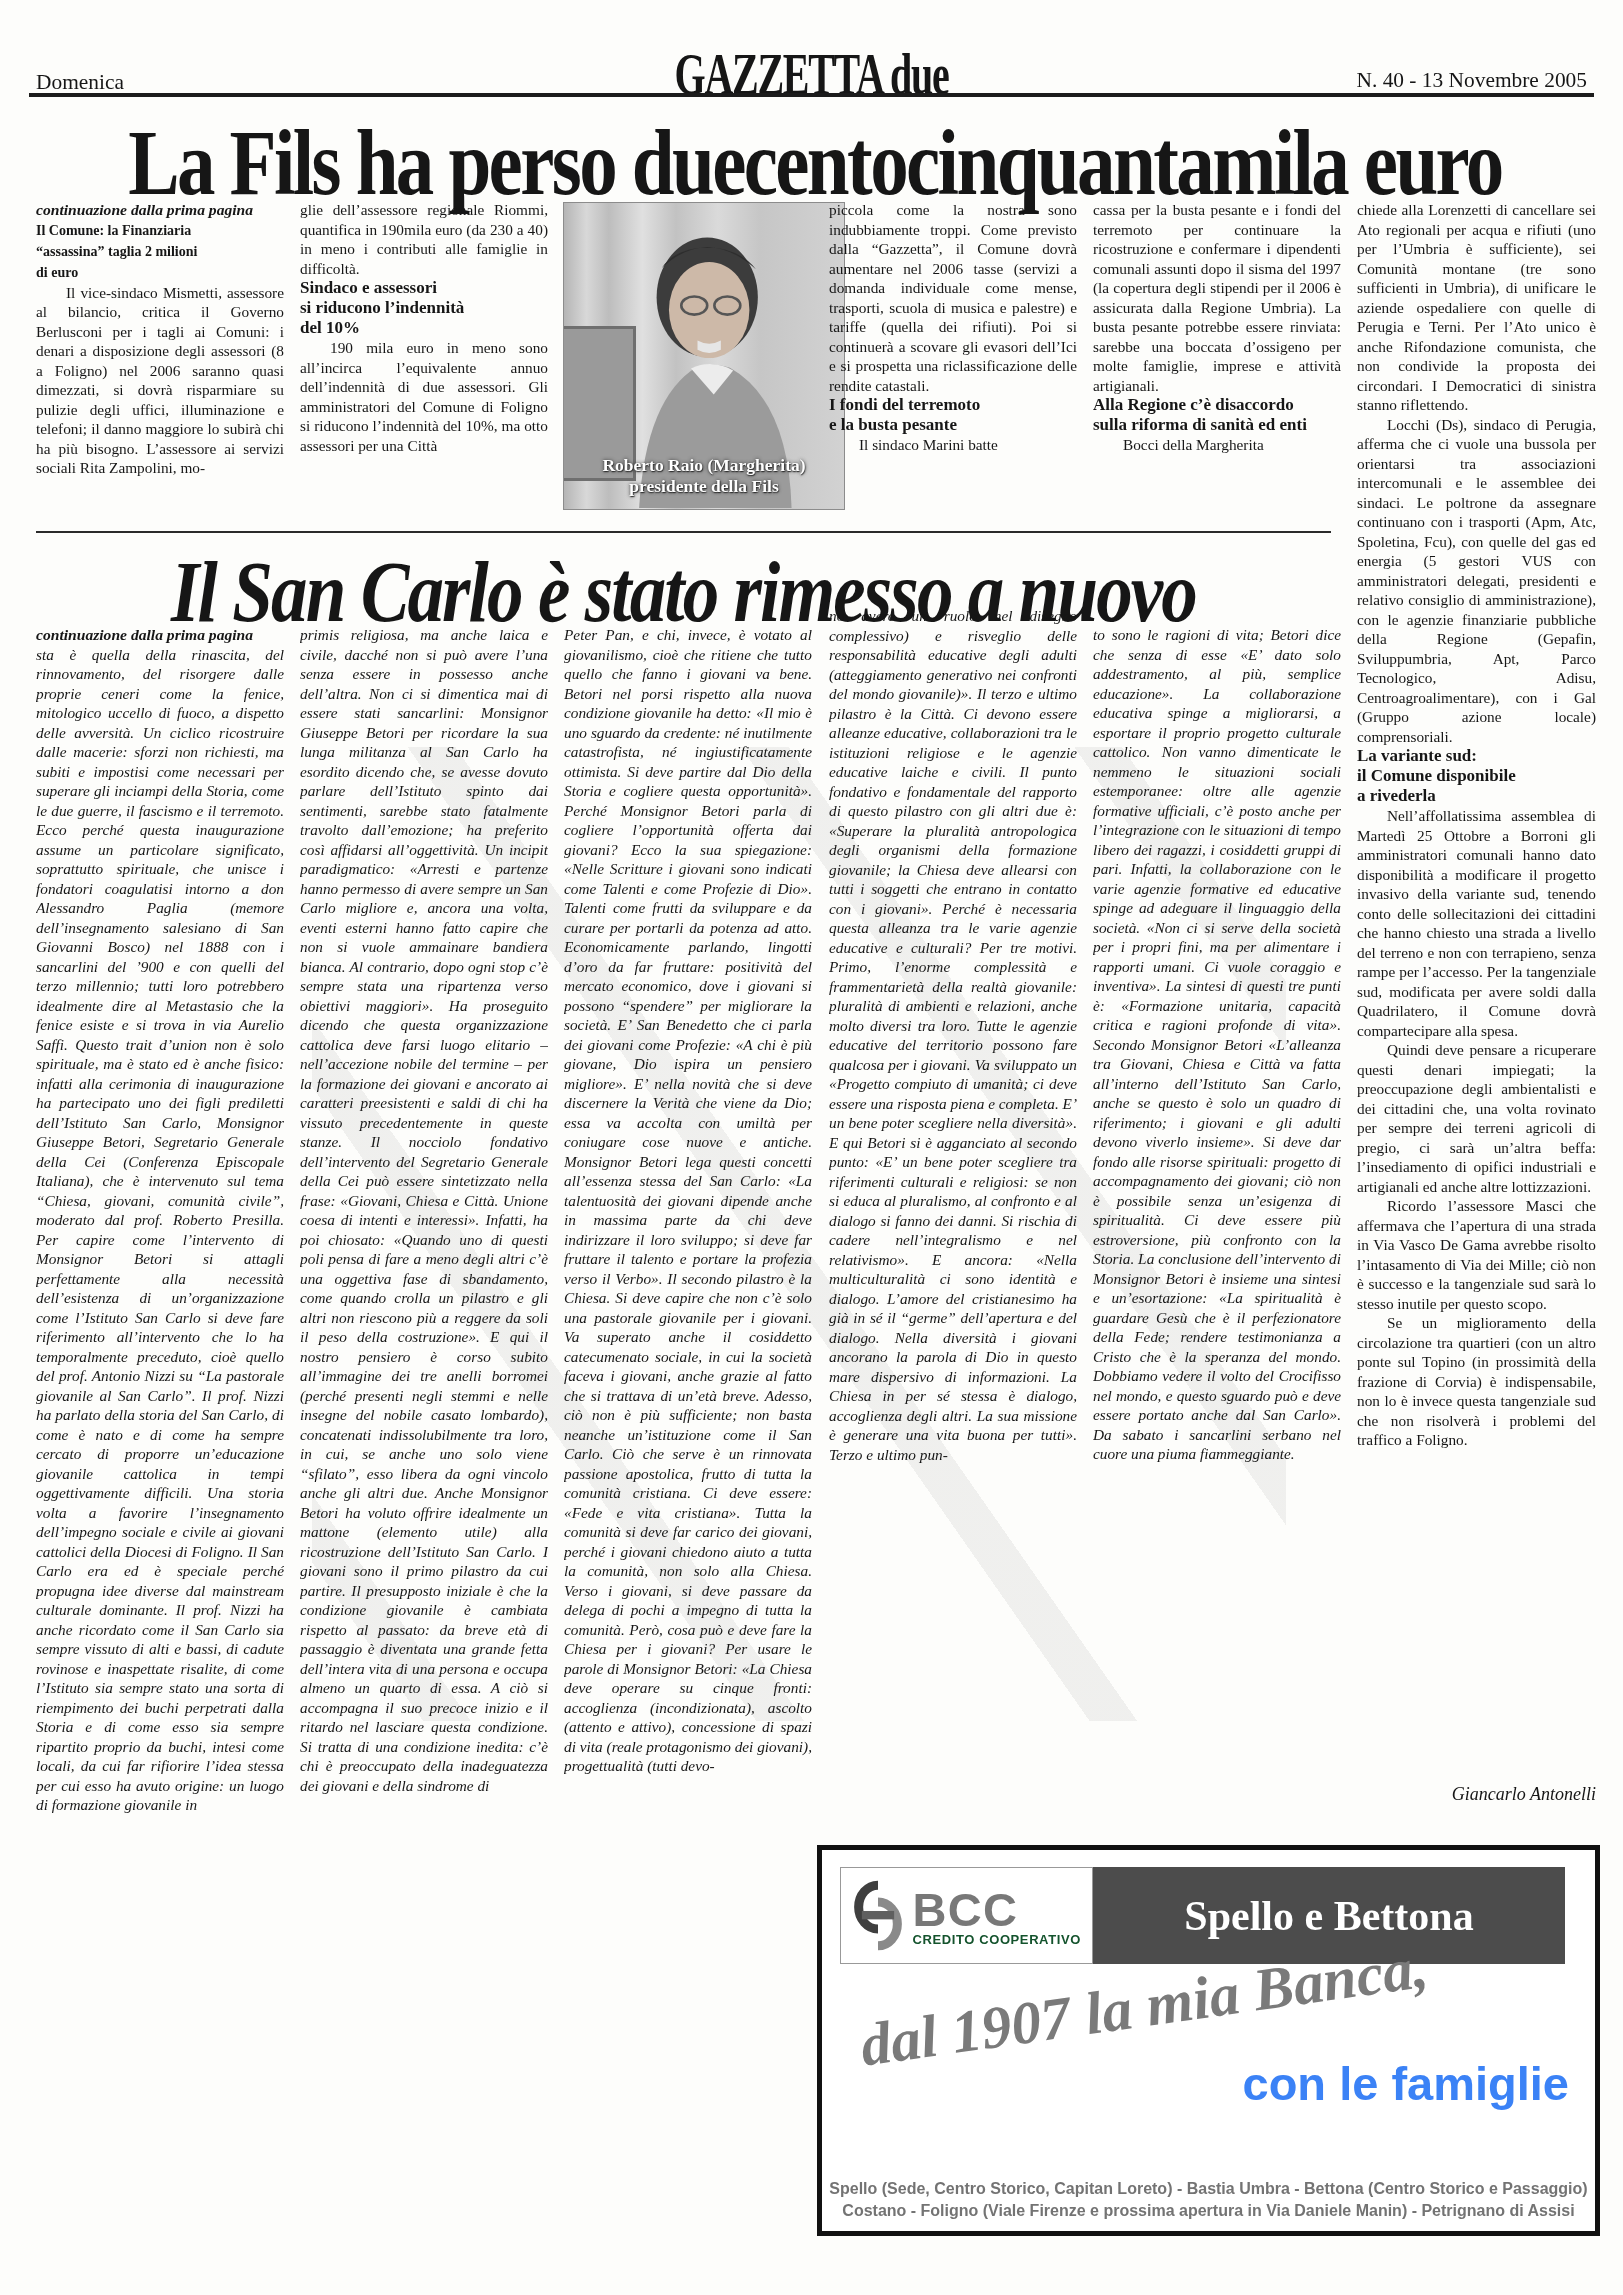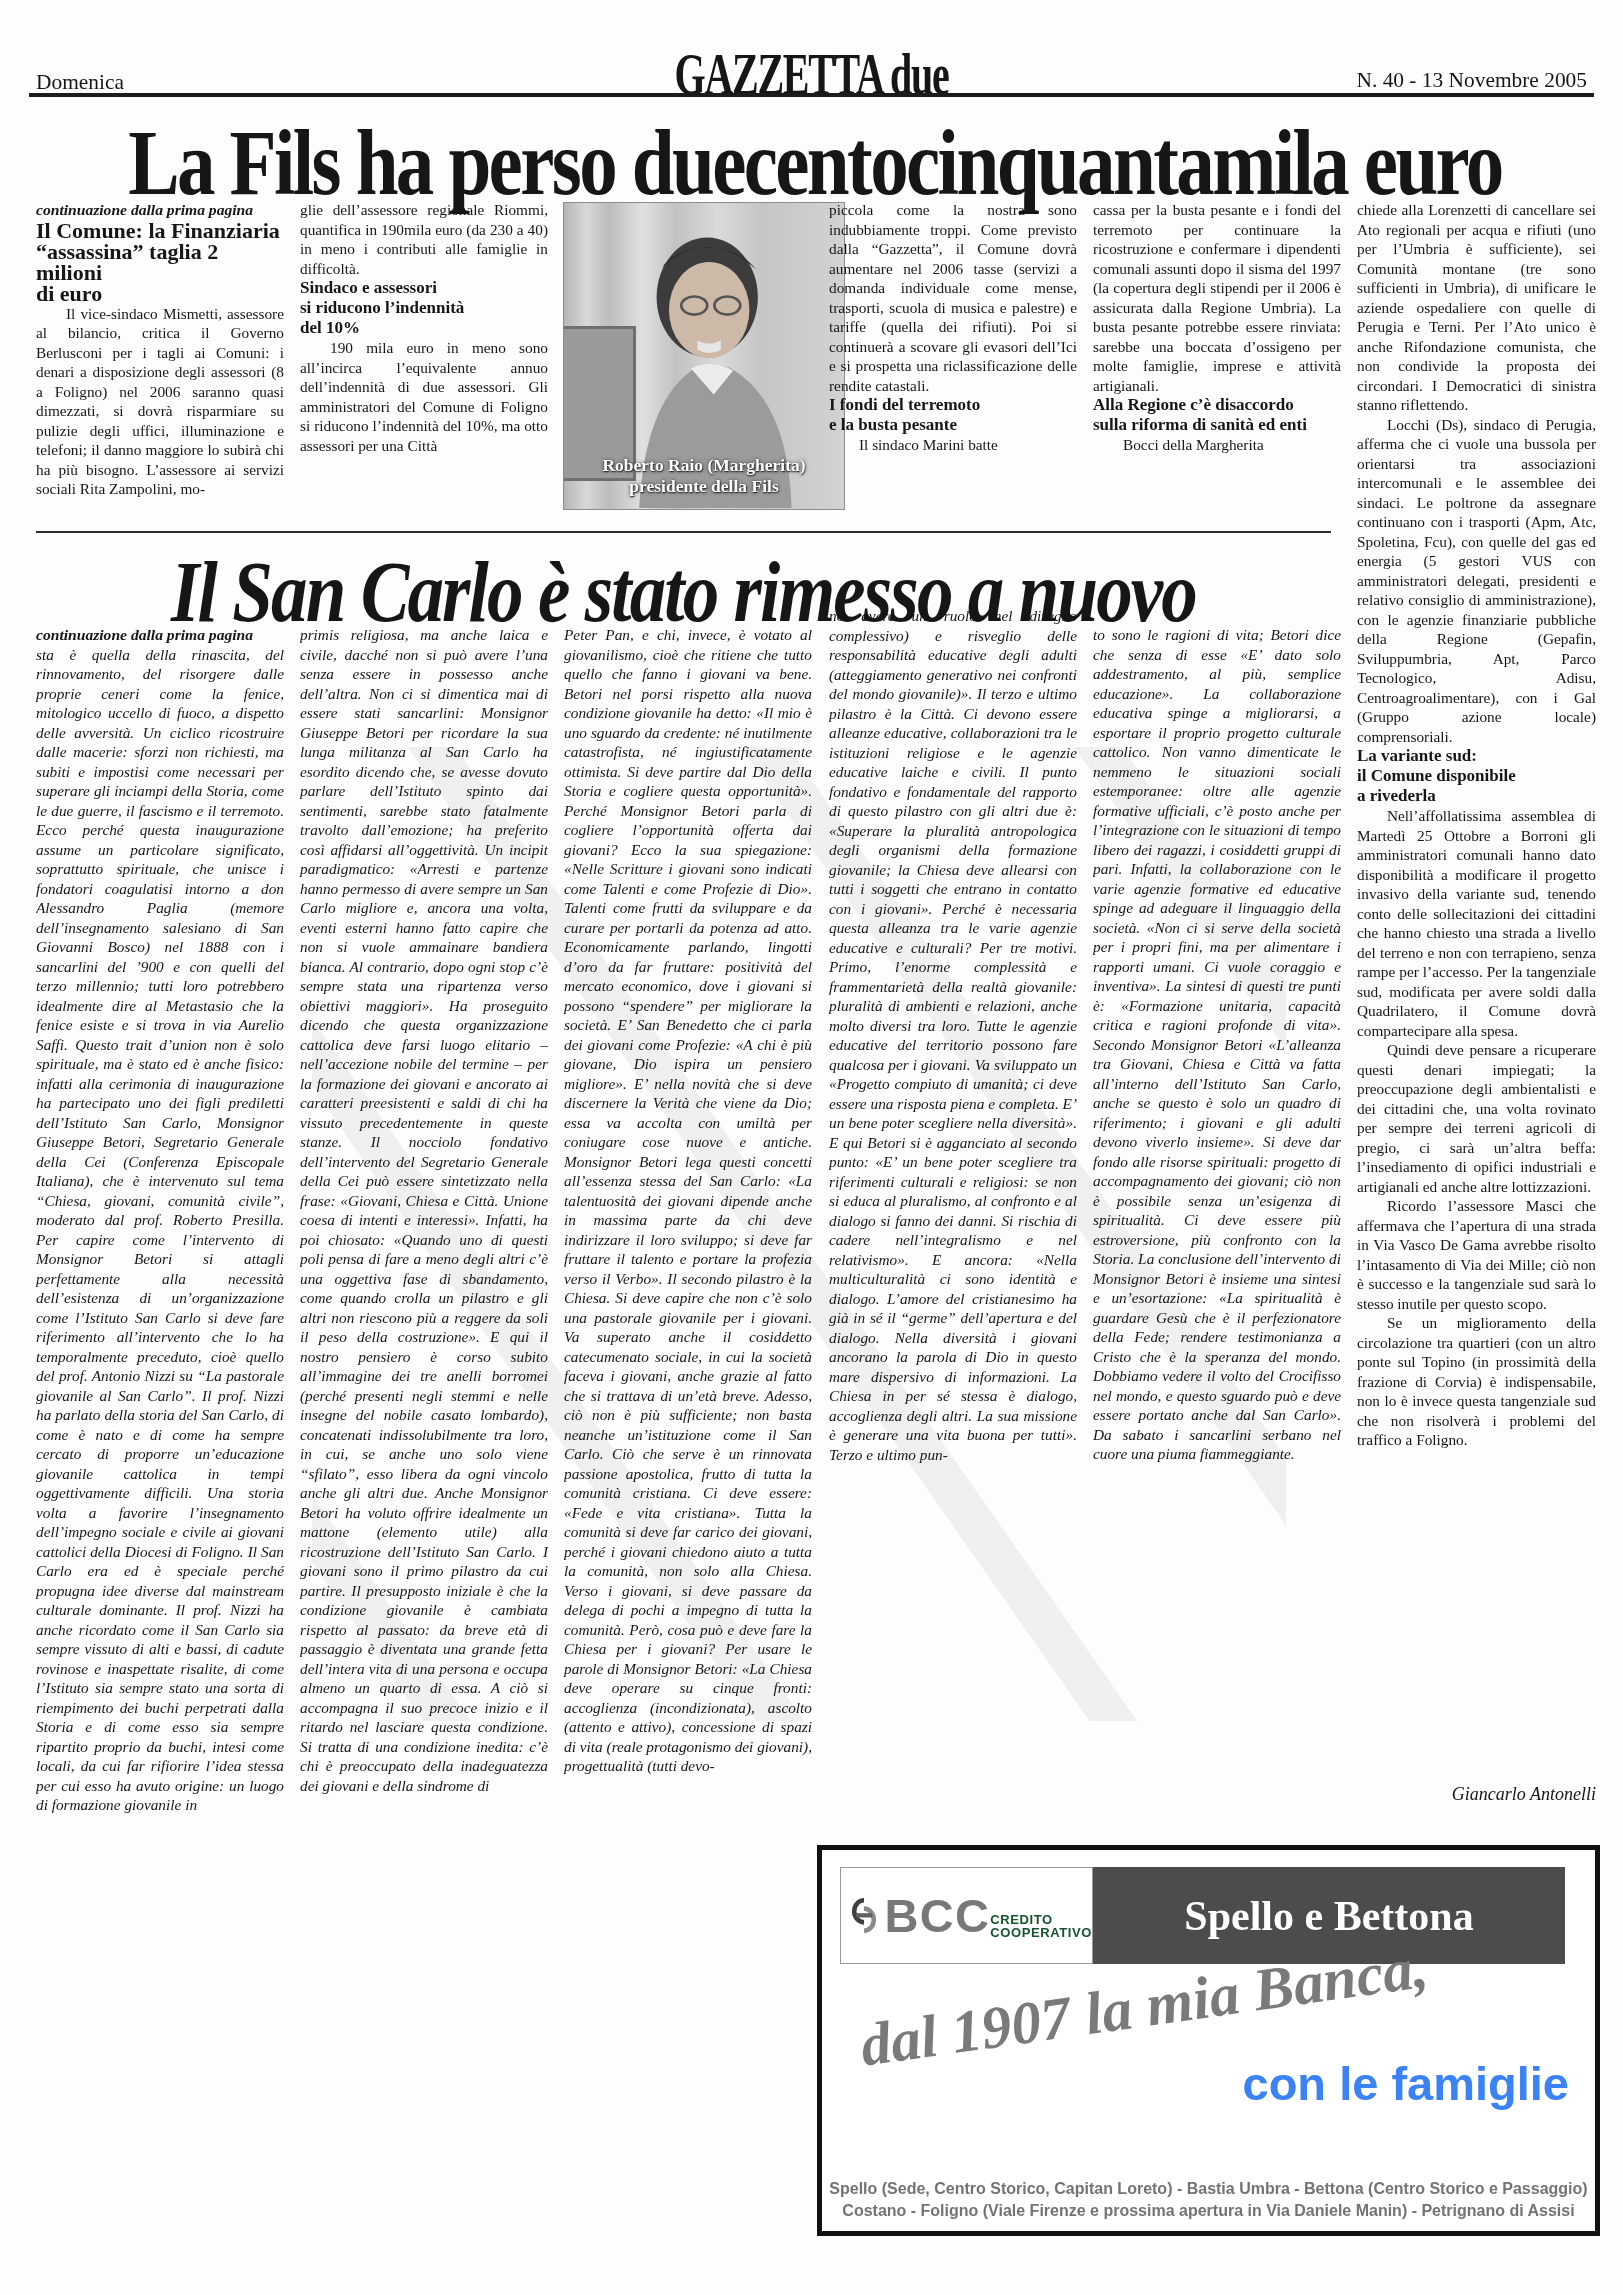--- a/index.html
+++ b/index.html
@@ -12,39 +12,39 @@
   .hdr-rule{position:absolute;left:29px;top:93px;width:1565px;height:3.9px;background:#1c1c1c;box-shadow:0 5.2px 0 -2.6px #8a8a8a;}
   .headline1{position:absolute;left:36px;top:109px;width:1558px;text-align:center;font-weight:bold;
              font-size:77px;letter-spacing:-2.6px;transform:scaleY(1.22);transform-origin:center top;white-space:nowrap;}
   .headline2{position:absolute;left:36px;top:543px;width:1295px;text-align:center;font-weight:bold;font-style:italic;
              font-size:73px;letter-spacing:-1.9px;transform:scaleY(1.18);transform-origin:center top;white-space:nowrap;}
   .sep-rule{position:absolute;left:36px;top:531px;width:1295px;height:1.9px;background:#2a2a2a;}
   .col{position:absolute;width:248px;font-size:15.3px;line-height:19.5px;text-align:justify;overflow:hidden;}
   .col p{margin:0;}
   .indent{text-indent:30px;}
   .kicker{font-weight:bold;font-style:italic;font-size:15.6px;text-align:left;}
-  .lede{font-weight:bold;font-size:22px;line-height:21px;text-align:left;white-space:pre-line;}
+  .lede{font-weight:bold;font-size:14px;line-height:21px;text-align:left;white-space:pre-line;}
   .subhead{font-weight:bold;font-size:17px;line-height:20px;text-align:left;white-space:pre-line;margin:11.7px 0 5.2px;}
   .ital{font-style:italic;}
   .byline{position:absolute;left:1357px;top:1784px;width:239px;text-align:right;font-style:italic;font-size:18px;}
   
   .photo{position:absolute;left:564px;top:203px;width:280px;height:306px;background:
      linear-gradient(90deg,#b5b5b5 0%,#d8d8d8 8%,#bdbdbd 16%,#e0e0e0 28%,#c2c2c2 40%,#dadada 55%,#c6c6c6 70%,#d2d2d2 100%);
      outline:1.3px solid #8c8c8c;overflow:hidden;}
   .monitor{position:absolute;left:-11.7px;top:123px;width:78px;height:149px;background:#9a9a9a;border:3.9px solid #6f6f6f;}
   .person-svg{position:absolute;left:36px;top:26px;}
   .caption{position:absolute;left:0;bottom:11.7px;width:100%;text-align:center;color:#fff;font-weight:bold;font-size:17.5px;
            line-height:21.4px;white-space:pre-line;text-shadow:0 0 3.9px #333,0.6px 0.6px 1.3px #222;}
   .watermark{position:absolute;left:312px;top:747px;width:974px;height:974px;opacity:0.10;pointer-events:none;
      background:repeating-linear-gradient(55deg,transparent 0 91px,#777 91px 130px,transparent 130px 273px);}
   
   .ad{position:absolute;left:817px;top:1845px;width:773px;height:381px;border:5.8px solid #111;background:#fff;}
   .ad-toprow{position:absolute;left:18px;top:17px;width:725px;height:97px;display:flex;}
   .ad-logo{width:253px;height:97px;background:#fff;border:1.3px solid #999;display:flex;align-items:center;gap:6.5px;padding-left:9px;box-sizing:border-box;}
-  .ad-logo-text{display:flex;flex-direction:row;line-height:1;align-items:flex-end;}
+  .ad-logo-text{display:flex;flex-direction:column;line-height:1;}
   .ad-logo-bcc{font-family:"Liberation Sans",sans-serif;font-weight:bold;font-size:47px;color:#787878;letter-spacing:1.3px;}
   .ad-logo-sub{font-family:"Liberation Sans",sans-serif;font-weight:bold;font-size:13px;color:#14532d;letter-spacing:0.6px;}
   .ad-banner{flex:1;background:#4c4c4c;color:#fff;display:flex;align-items:center;justify-content:center;
              font-size:42px;font-weight:bold;font-family:"Liberation Serif",serif;}
   .ad-script{position:absolute;left:39px;top:162px;width:649px;font-style:italic;font-weight:bold;font-size:60px;
              color:#7a7a7a;transform:rotate(-8deg);transform-origin:left center;white-space:nowrap;
              font-family:"Liberation Serif",serif;}
   .ad-bold{position:absolute;right:26px;top:208px;text-align:right;font-family:"Liberation Sans",sans-serif;
            font-weight:bold;font-size:47px;line-height:52px;color:#3b82f6;}
   .ad-footer{position:absolute;left:0;bottom:9px;width:100%;text-align:center;font-family:"Liberation Sans",sans-serif;

